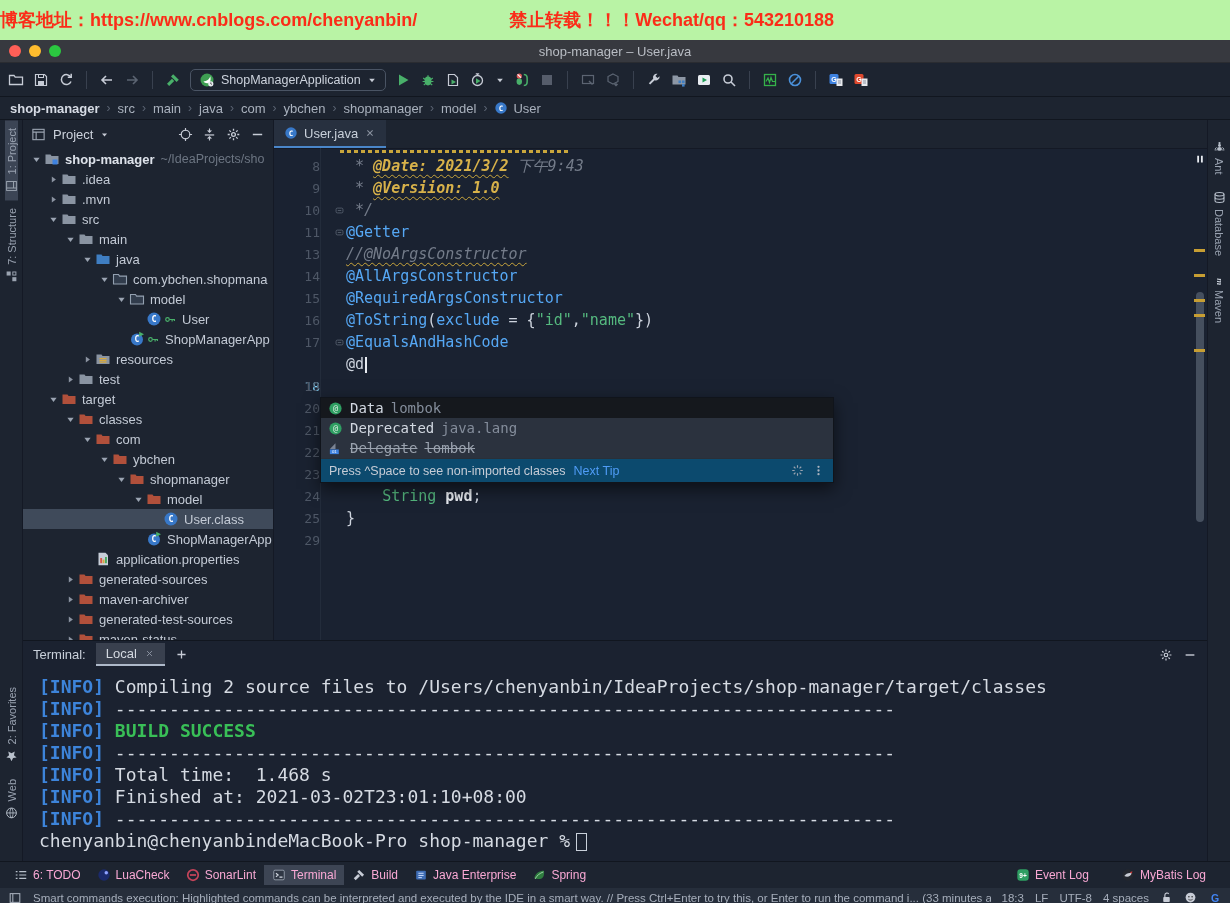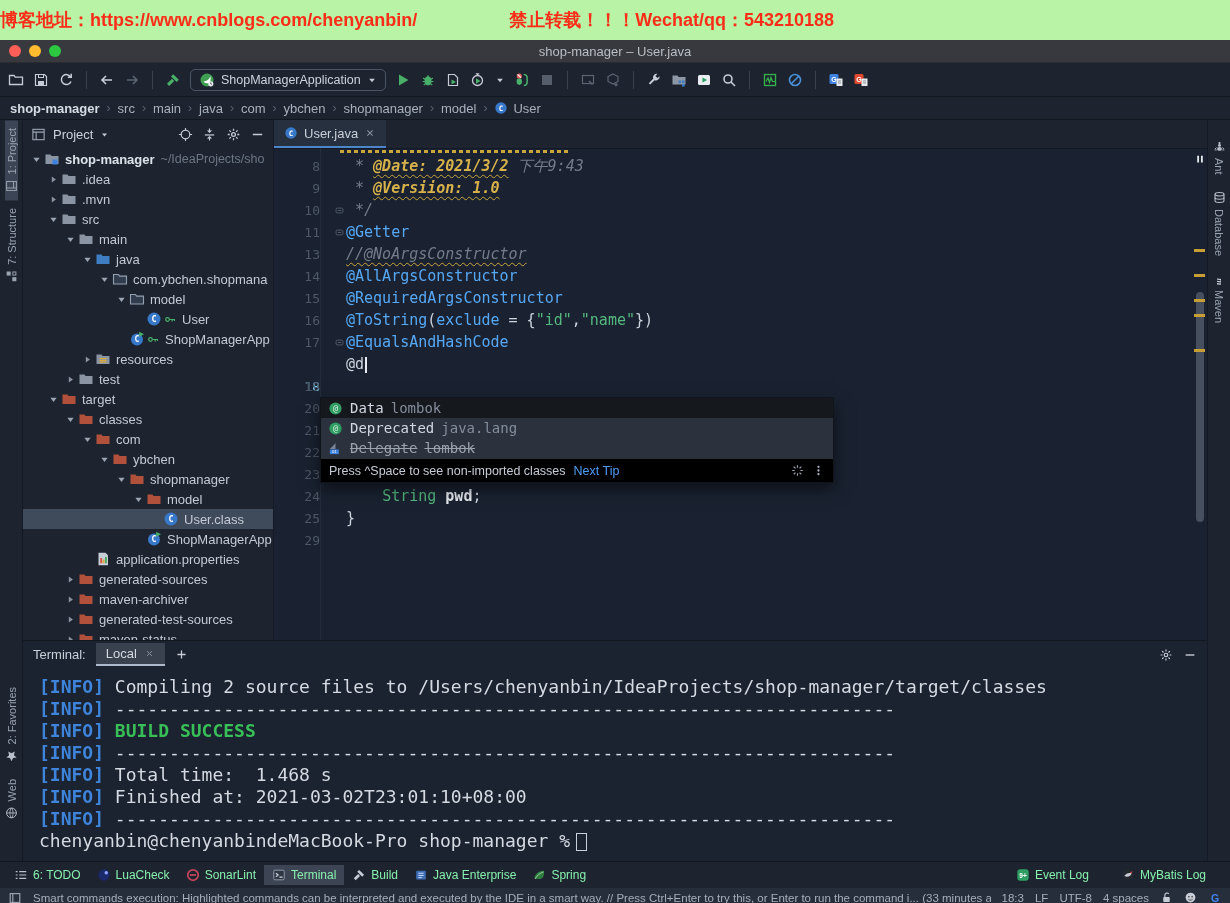--- a/index.html
+++ b/index.html
@@ -86,40 +86,40 @@
   .mark{position:absolute;right:2px;width:11px;height:3px;background:#c79e33;}
   .pauseic{position:absolute;top:3px;right:1px;}
   
   .popup{position:absolute;left:46px;top:277px;width:512px;background:#2b323e;border:1px solid #10141b;
          box-shadow:0 6px 16px rgba(0,0,0,.55);z-index:5;}
   .prow{height:20px;display:flex;align-items:center;gap:7px;padding:0 7px;
         font-family:"DejaVu Sans Mono",monospace;font-size:14px;color:#d2d8e1;}
   .prow.sel{background:#15181d;}
   .prow .tail{color:#848d9b;}
   .prow.strike .pname,.prow.strike .tail{text-decoration:line-through;color:#9aa2ae;}
-  .pfoot{height:23px;background:#000000;display:flex;align-items:center;gap:8px;padding:0 8px;
+  .pfoot{height:23px;background:#0c4a6e;display:flex;align-items:center;gap:8px;padding:0 8px;
          font-size:12.5px;color:#c6ccd6;border-top:1px solid #2a3038;}
   .pfoot .link{color:#4f9cf7;}
   .pfoot .sp{flex:1;}
   
   .terminal{height:221px;border-top:1px solid #11161f;background:#1b2230;display:flex;flex-direction:column;}
   .term-head{height:27px;flex:none;display:flex;align-items:center;padding:0 10px;gap:10px;
              color:#c9d0da;font-size:13px;}
   .term-tab{display:flex;align-items:center;gap:7px;background:#39404e;padding:3px 10px;
             border-bottom:2px solid #aeb9c9;color:#d4d9e1;}
   .term-head .sp{flex:1;}
   .term-body{flex:1;padding:8px 16px 0;font-family:"DejaVu Sans Mono",monospace;font-size:18px;
              line-height:22px;color:#d5dae2;white-space:pre;overflow:hidden;}
   .tinfo{color:#3d84da;font-weight:bold;}
   .tsucc{color:#39bf57;font-weight:bold;}
   .cursorbox{display:inline-block;width:9px;height:16px;border:1.5px solid #c9d0da;
              vertical-align:middle;margin-left:6px;}
   
   .bottombar{height:26px;background:#1d2430;border-top:1px solid #11161f;display:flex;align-items:center;
-             padding:0 6px;font-size:12px;color:#86efac;}
+             padding:0 6px;font-size:12px;color:#f9a8d4;}
   .bitem{display:flex;align-items:center;gap:5px;padding:3px 8px;}
   .bitem.active{background:#3d4554;}
   .bright{margin-left:auto;display:flex;gap:16px;margin-right:10px;}
   
   .statusbar{height:19px;background:#262e3b;display:flex;align-items:center;gap:11px;
              padding:0 8px;font-size:11.5px;color:#a6aebb;overflow:hidden;}
   .smsg{flex:1;white-space:nowrap;overflow:hidden;}
   .sfield{flex:none;}
 </style>
 </head>

